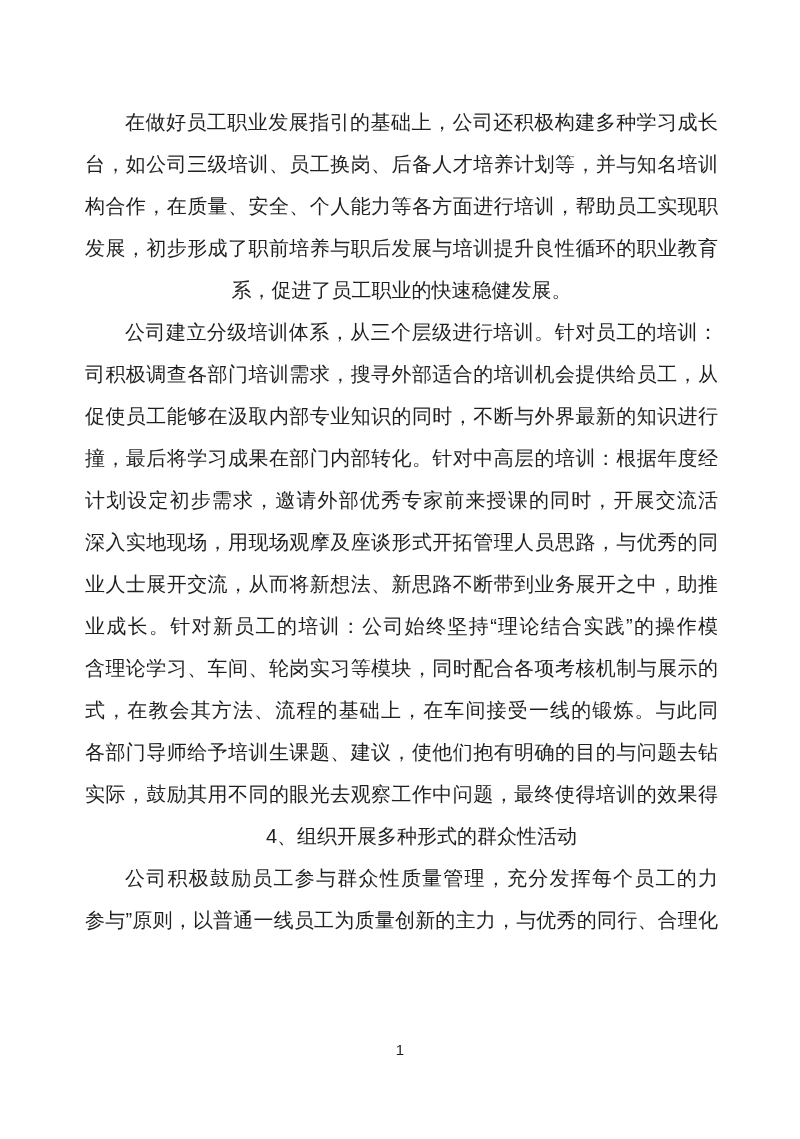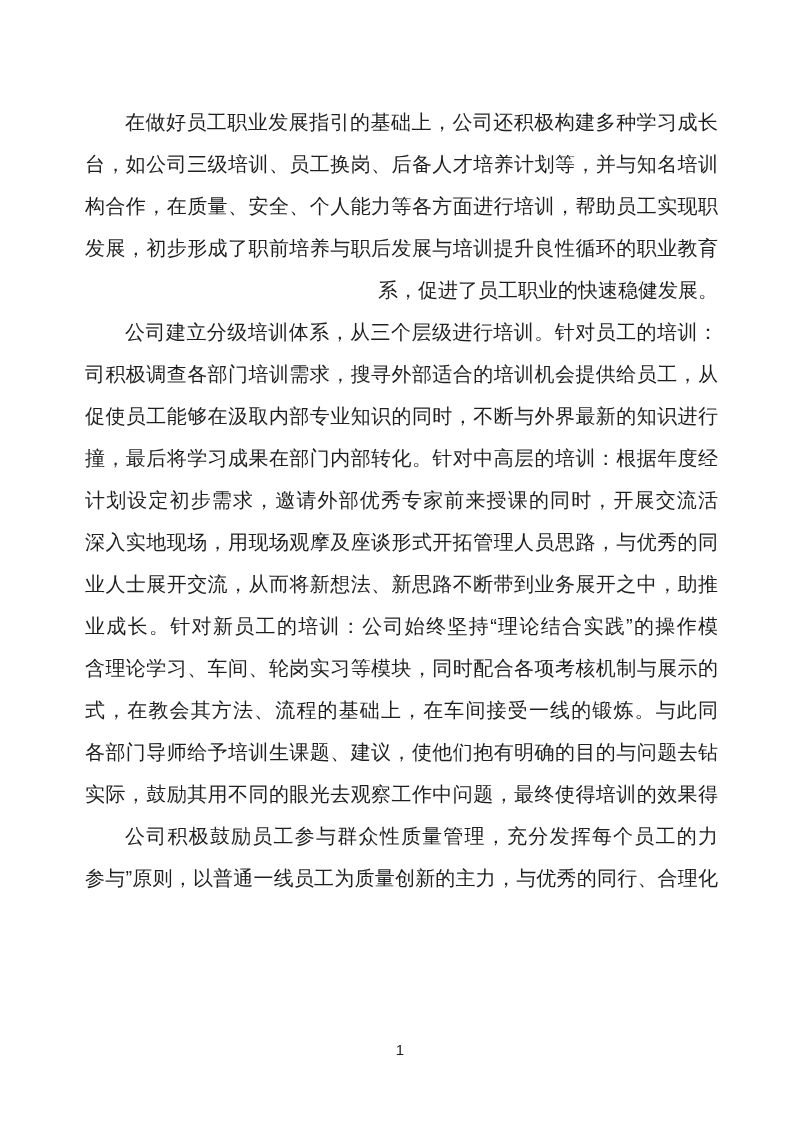--- a/index.html
+++ b/index.html
@@ -24,21 +24,21 @@
     font-size: 20px;
     line-height: 42px;
   }
   .paragraph {
     margin: 0;
     padding: 0;
   }
   .line {
     height: 42px;
     overflow: hidden;
-    text-align: right;
+    text-align: center;
     white-space: nowrap;
   }
   .line.fill {
     white-space: normal;
     text-align: justify;
     text-align-last: justify;
     text-justify: inter-character;
   }
   .line.first {
     text-indent: 2em;
@@ -74,20 +74,23 @@
         <div class="line fill">计划设定初步需求，邀请外部优秀专家前来授课的同时，开展交流活动，</div>
         <div class="line fill">深入实地现场，用现场观摩及座谈形式开拓管理人员思路，与优秀的同行</div>
         <div class="line fill">业人士展开交流，从而将新想法、新思路不断带到业务展开之中，助推企</div>
         <div class="line fill">业成长。针对新员工的培训：公司始终坚持“理论结合实践”的操作模式，</div>
         <div class="line fill">含理论学习、车间、轮岗实习等模块，同时配合各项考核机制与展示的形</div>
         <div class="line fill">式，在教会其方法、流程的基础上，在车间接受一线的锻炼。与此同时，</div>
         <div class="line fill">各部门导师给予培训生课题、建议，使他们抱有明确的目的与问题去钻研</div>
         <div class="line fill">实际，鼓励其用不同的眼光去观察工作中问题，最终使得培训的效果得以</div>
       </div>
       <div class="paragraph">
+        <div class="line first">4、组织开展多种形式的群众性活动</div>
+      </div>
+      <div class="paragraph">
         <div class="line first fill">公司积极鼓励员工参与群众性质量管理，充分发挥每个员工的力量，</div>
         <div class="line fill">参与”原则，以普通一线员工为质量创新的主力，与优秀的同行、合理化</div>
       </div>
     </div>
   <div class="footer">
     <span>1</span>
   </div>
 </div>
 
 </body></html>

